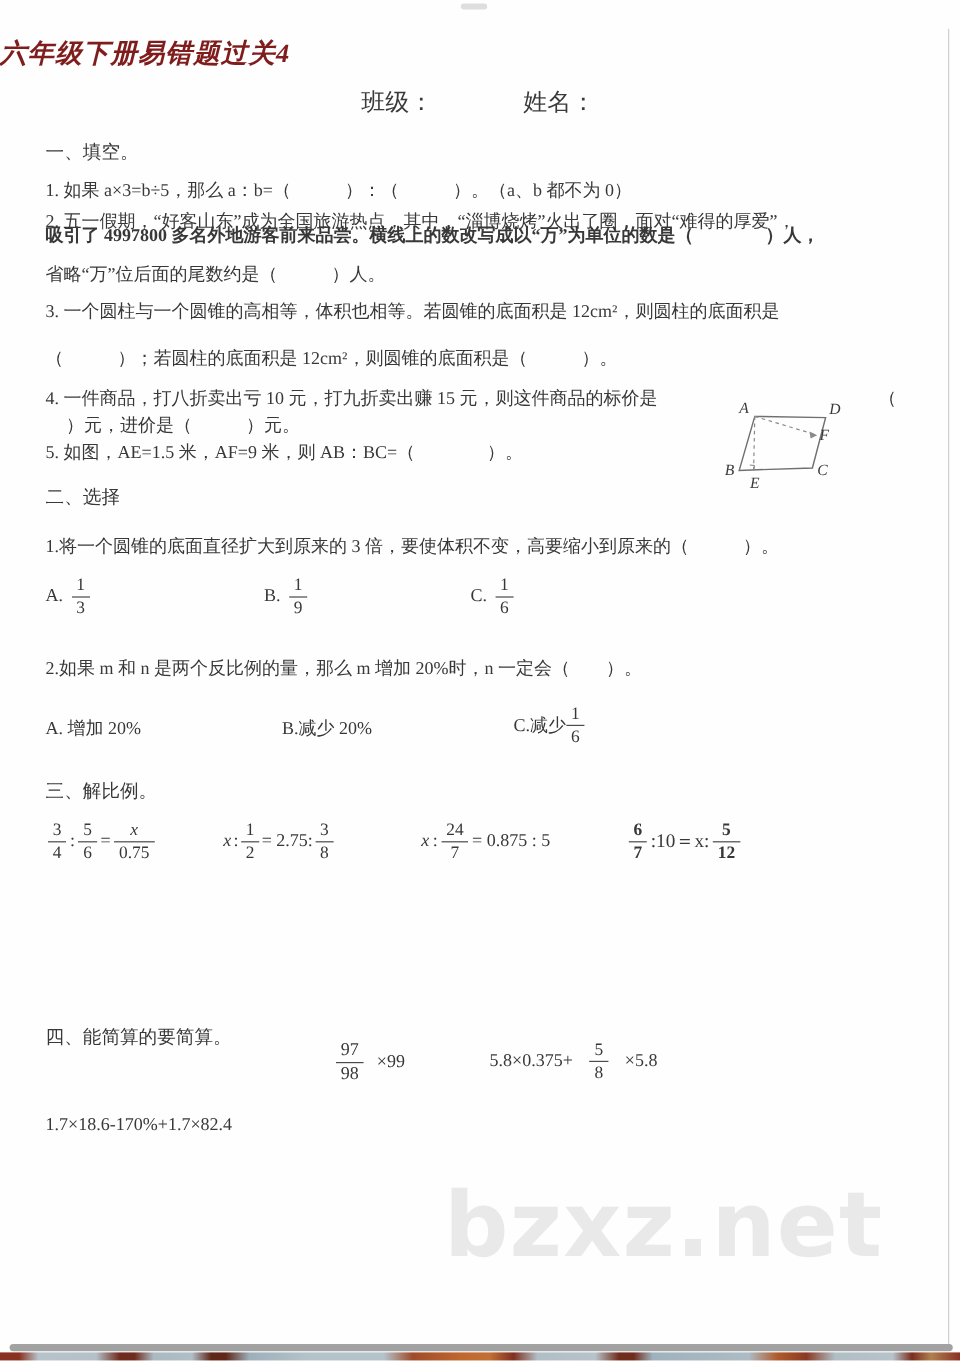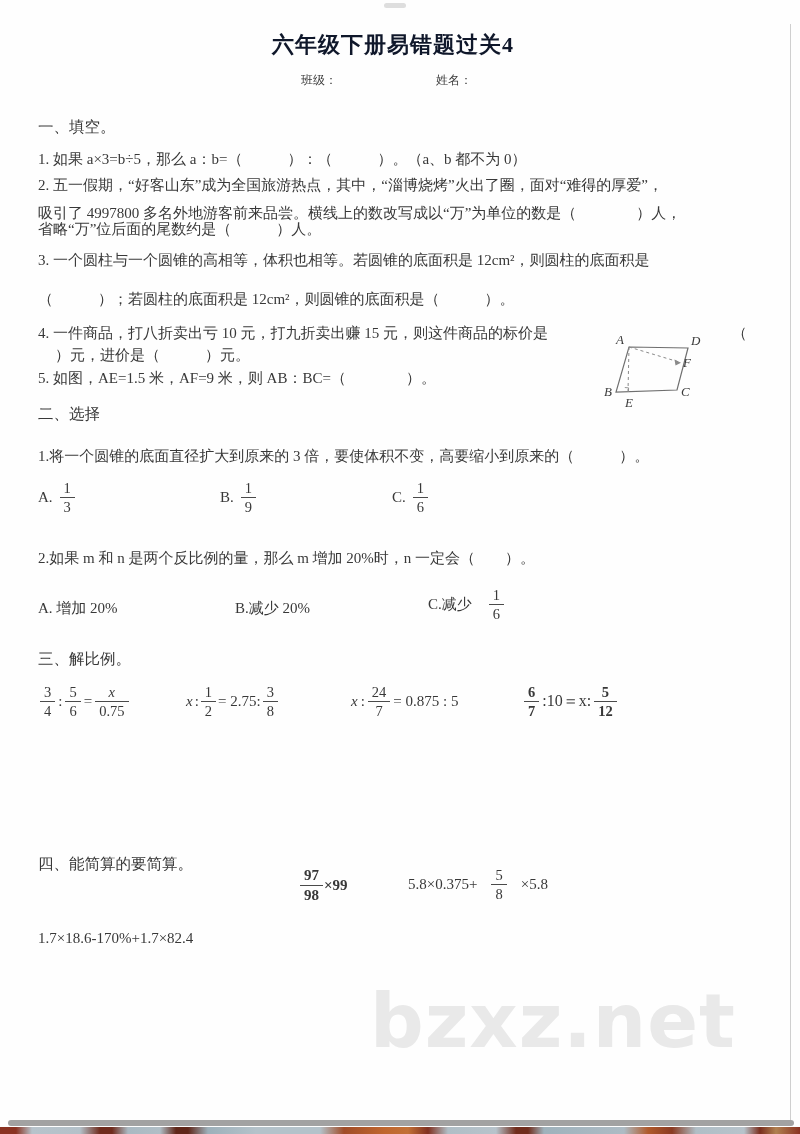--- a/index.html
+++ b/index.html
@@ -5,24 +5,24 @@
   * { margin:0; padding:0; box-sizing:border-box; }
   html,body { background:#ffffff; }
   #page {
     position:relative; width:800px; height:1134px; margin:0 auto;
     background:#fefefe; overflow:hidden;
     font-family:"Liberation Serif","DejaVu Serif",serif;
     color:#383838;
   }
   .abs { position:absolute; white-space:nowrap; }
   .doc-title {
-    left:0; right:14px; top:30px; text-align:center;
-    font-size:22px; font-weight:bold; color:#0f172a; letter-spacing:1px;
-  }
-  .meta { font-size:12px; color:#3a3a3a; }
+    left:0; right:14px; top:30px; text-align:left;
+    font-size:22px; font-weight:bold; color:#7f1d1d; letter-spacing:1px;font-style:italic;
+  }
+  .meta { font-size:20px; color:#3a3a3a; }
   .heading { font-size:15.5px; }
   .qline { font-size:15px; line-height:20px; }
   .page-edge { position:absolute; left:790px; top:24px; width:1px; height:1096px; background:#cfcfcf; }
   .top-smudge { position:absolute; left:384px; top:3px; width:22px; height:5px; background:#dedede; border-radius:3px; }
 
   .frac { display:inline-block; vertical-align:middle; text-align:center; font-size:14.5px; line-height:1.25; }
   .frac .num { display:block; padding:0 4px; }
   .frac .den { display:block; border-top:1px solid #4a4a4a; padding:0 4px; }
   .frac.bold { font-weight:bold; }
   .it { font-style:italic; }
@@ -54,21 +54,21 @@
   <div class="top-smudge"></div>
   <div class="page-edge"></div>
 
   <div class="abs doc-title">六年级下册易错题过关4</div>
   <div class="abs meta" style="left:301px; top:72px;">班级：</div>
   <div class="abs meta" style="left:436px; top:72px;">姓名：</div>
 
   <div class="abs heading" style="left:38px; top:117px;">一、填空。</div>
   <div class="abs qline" style="left:38px; top:149px;">1. 如果 a×3=b÷5，那么 a：b=（　　　）：（　　　）。（a、b 都不为 0）</div>
   <div class="abs qline" style="left:38px; top:175px;">2. 五一假期，“好客山东”成为全国旅游热点，其中，“淄博烧烤”火出了圈，面对“难得的厚爱”，</div>
-  <div class="abs qline" style="left:38px; top:203px;">吸引了 4997800 多名外地游客前来品尝。横线上的数改写成以“万”为单位的数是（　　　　）人，</div>
+  <div class="abs qline" style="left:38px; top:187px;font-weight:bold;">吸引了 4997800 多名外地游客前来品尝。横线上的数改写成以“万”为单位的数是（　　　　）人，</div>
   <div class="abs qline" style="left:38px; top:219px;">省略“万”位后面的尾数约是（　　　）人。</div>
   <div class="abs qline" style="left:38px; top:250px;">3. 一个圆柱与一个圆锥的高相等，体积也相等。若圆锥的底面积是 12cm²，则圆柱的底面积是</div>
   <div class="abs qline" style="left:38px; top:289px;text-align:center;">（　　　）；若圆柱的底面积是 12cm²，则圆锥的底面积是（　　　）。</div>
   <div class="abs qline" style="left:38px; top:323px;">4. 一件商品，打八折卖出亏 10 元，打九折卖出赚 15 元，则这件商品的标价是</div>
   <div class="abs qline" style="left:732px; top:323px;">（</div>
   <div class="abs qline" style="left:55px; top:345px;">）元，进价是（　　　）元。</div>
   <div class="abs qline" style="left:38px; top:368px;">5. 如图，AE=1.5 米，AF=9 米，则 AB：BC=（　　　　）。</div>
 
   <svg class="abs" style="left:593px; top:328px;" width="140" height="84" viewBox="0 0 140 84">
     <polygon points="36,19 95,20 84,62 23,64" fill="none" stroke="#6f6f6f" stroke-width="1.2"></polygon>
@@ -105,21 +105,21 @@
     <span>C.</span>
     <span class="frac">
       <span class="num">1</span>
       <span class="den">6</span>
     </span>
   </div>
 
   <div class="abs qline" style="left:38px; top:548px;">2.如果 m 和 n 是两个反比例的量，那么 m 增加 20%时，n 一定会（　　）。</div>
   <div class="abs qline" style="left:38px; top:598px;">A. 增加 20%</div>
   <div class="abs qline" style="left:235px; top:598px;">B.减少 20%</div>
-  <div class="abs optgroup" style="left:428px; top:586px; gap:17px;">
+  <div class="abs optgroup" style="left:428px; top:586px; gap:0;">
     <span>C.减少</span>
     <span class="frac">
       <span class="num">1</span>
       <span class="den">6</span>
     </span>
   </div>
 
   <div class="abs heading" style="left:38px; top:649px;">三、解比例。</div>
 
   <div class="abs eqrow" style="left:40px; top:683px; gap:3px;">
@@ -171,21 +171,21 @@
     <span>:10＝x:</span>
     <span class="frac bold">
       <span class="num">5</span>
       <span class="den">12</span>
     </span>
   </div>
 
   <div class="abs heading" style="left:38px; top:834px;margin-top:20px;">四、能简算的要简算。</div>
   <div class="abs qline" style="left:38px; top:880px;margin-top:48px;">1.7×18.6-170%+1.7×82.4</div>
 
-  <div class="abs eqrow" style="left:300px; top:866px; gap:1px;font-weight:bold;">
+  <div class="abs eqrow" style="left:280px; top:866px; gap:11px;">
     <span class="frac" style="font-size:15px;">
       <span class="num">97</span>
       <span class="den">98</span>
     </span>
     <span>×99</span>
   </div>
 
   <div class="abs eqrow" style="left:408px; top:866px; gap:14px;">
     <span>5.8×0.375+</span>
     <span class="frac">

